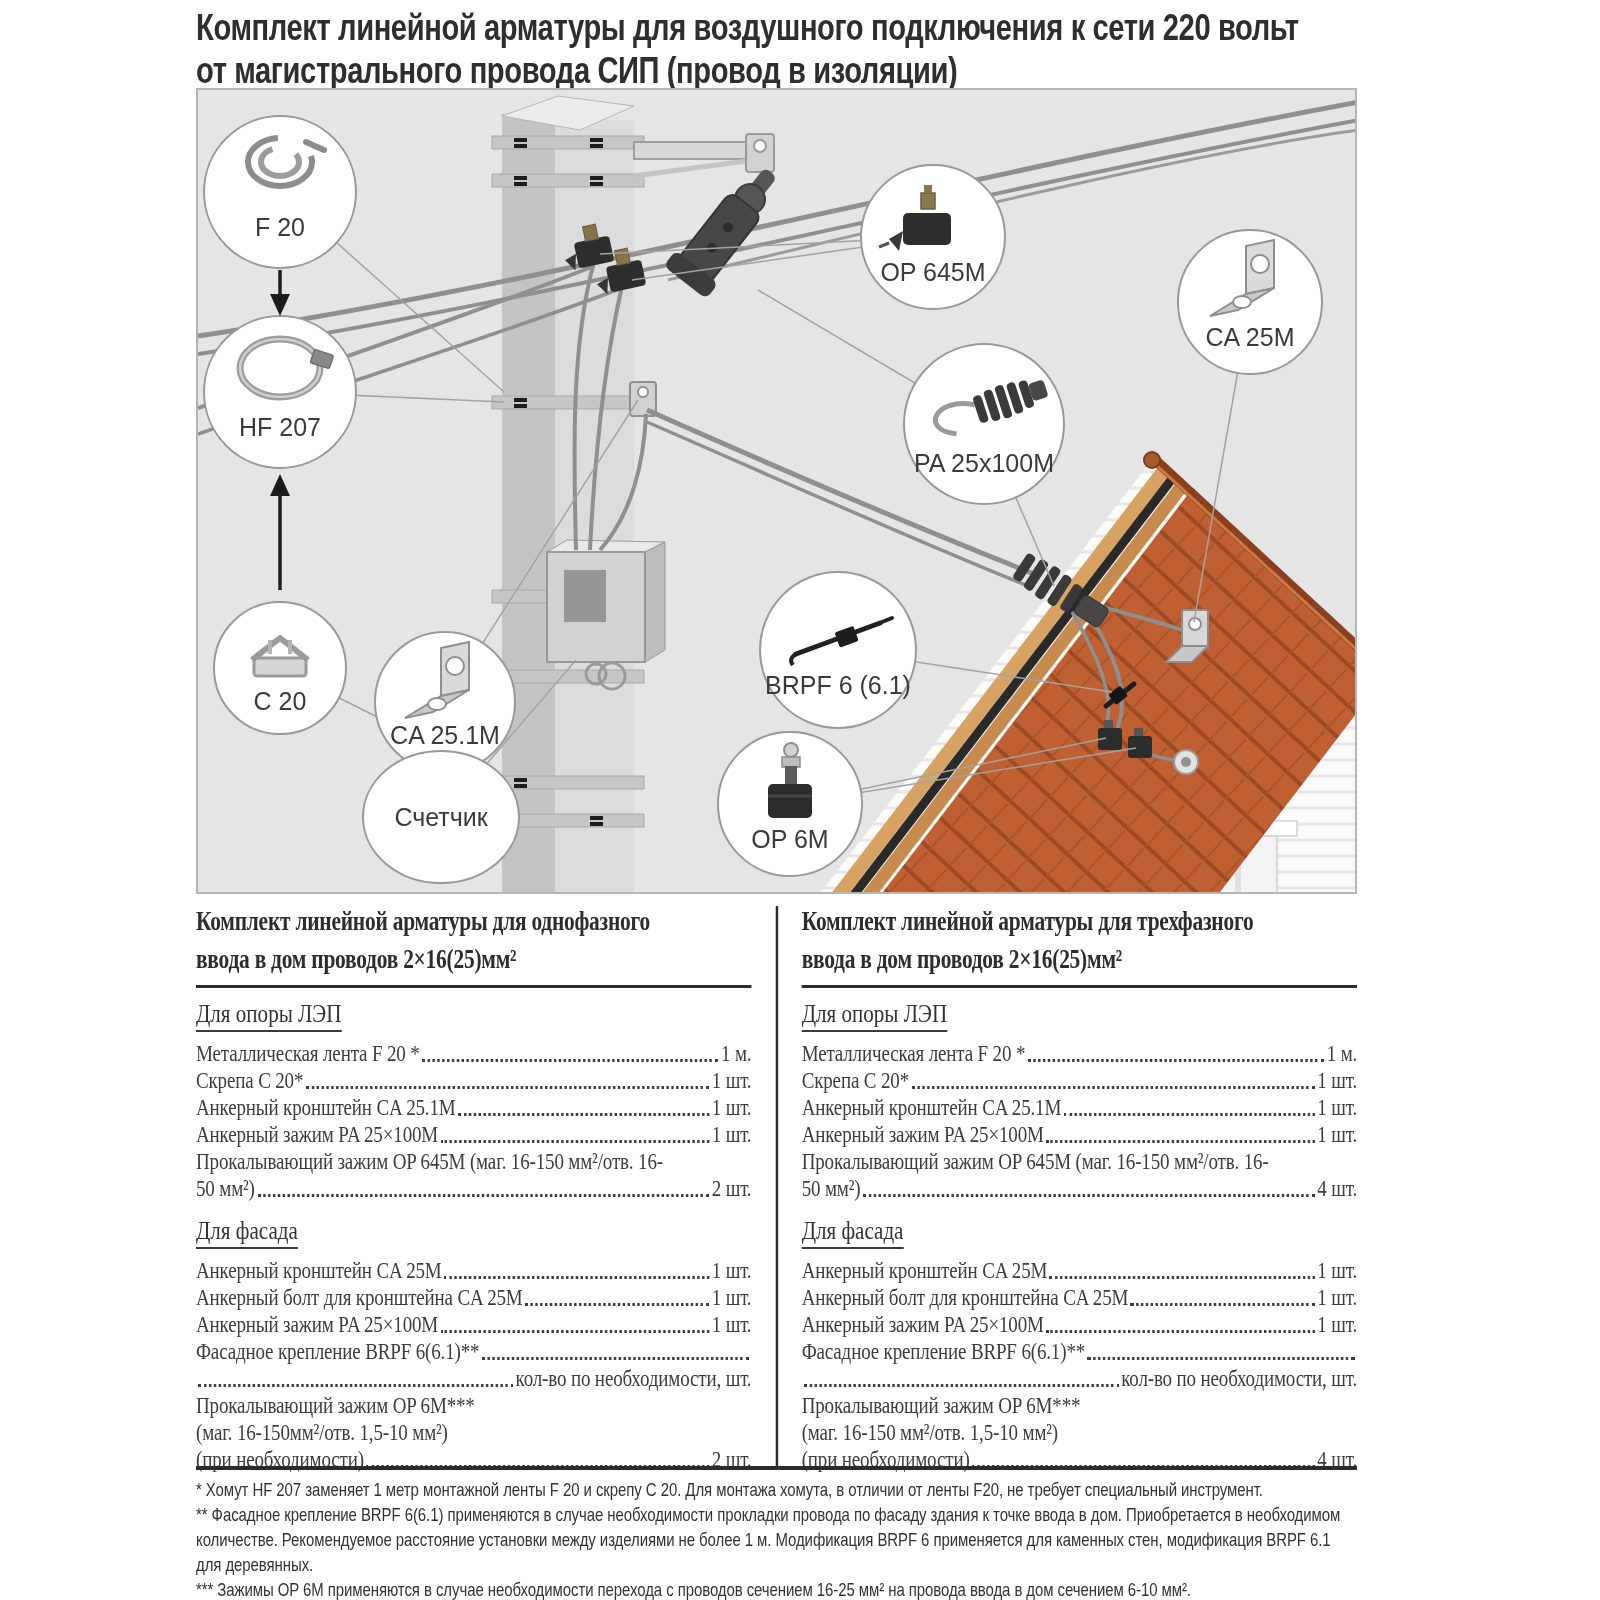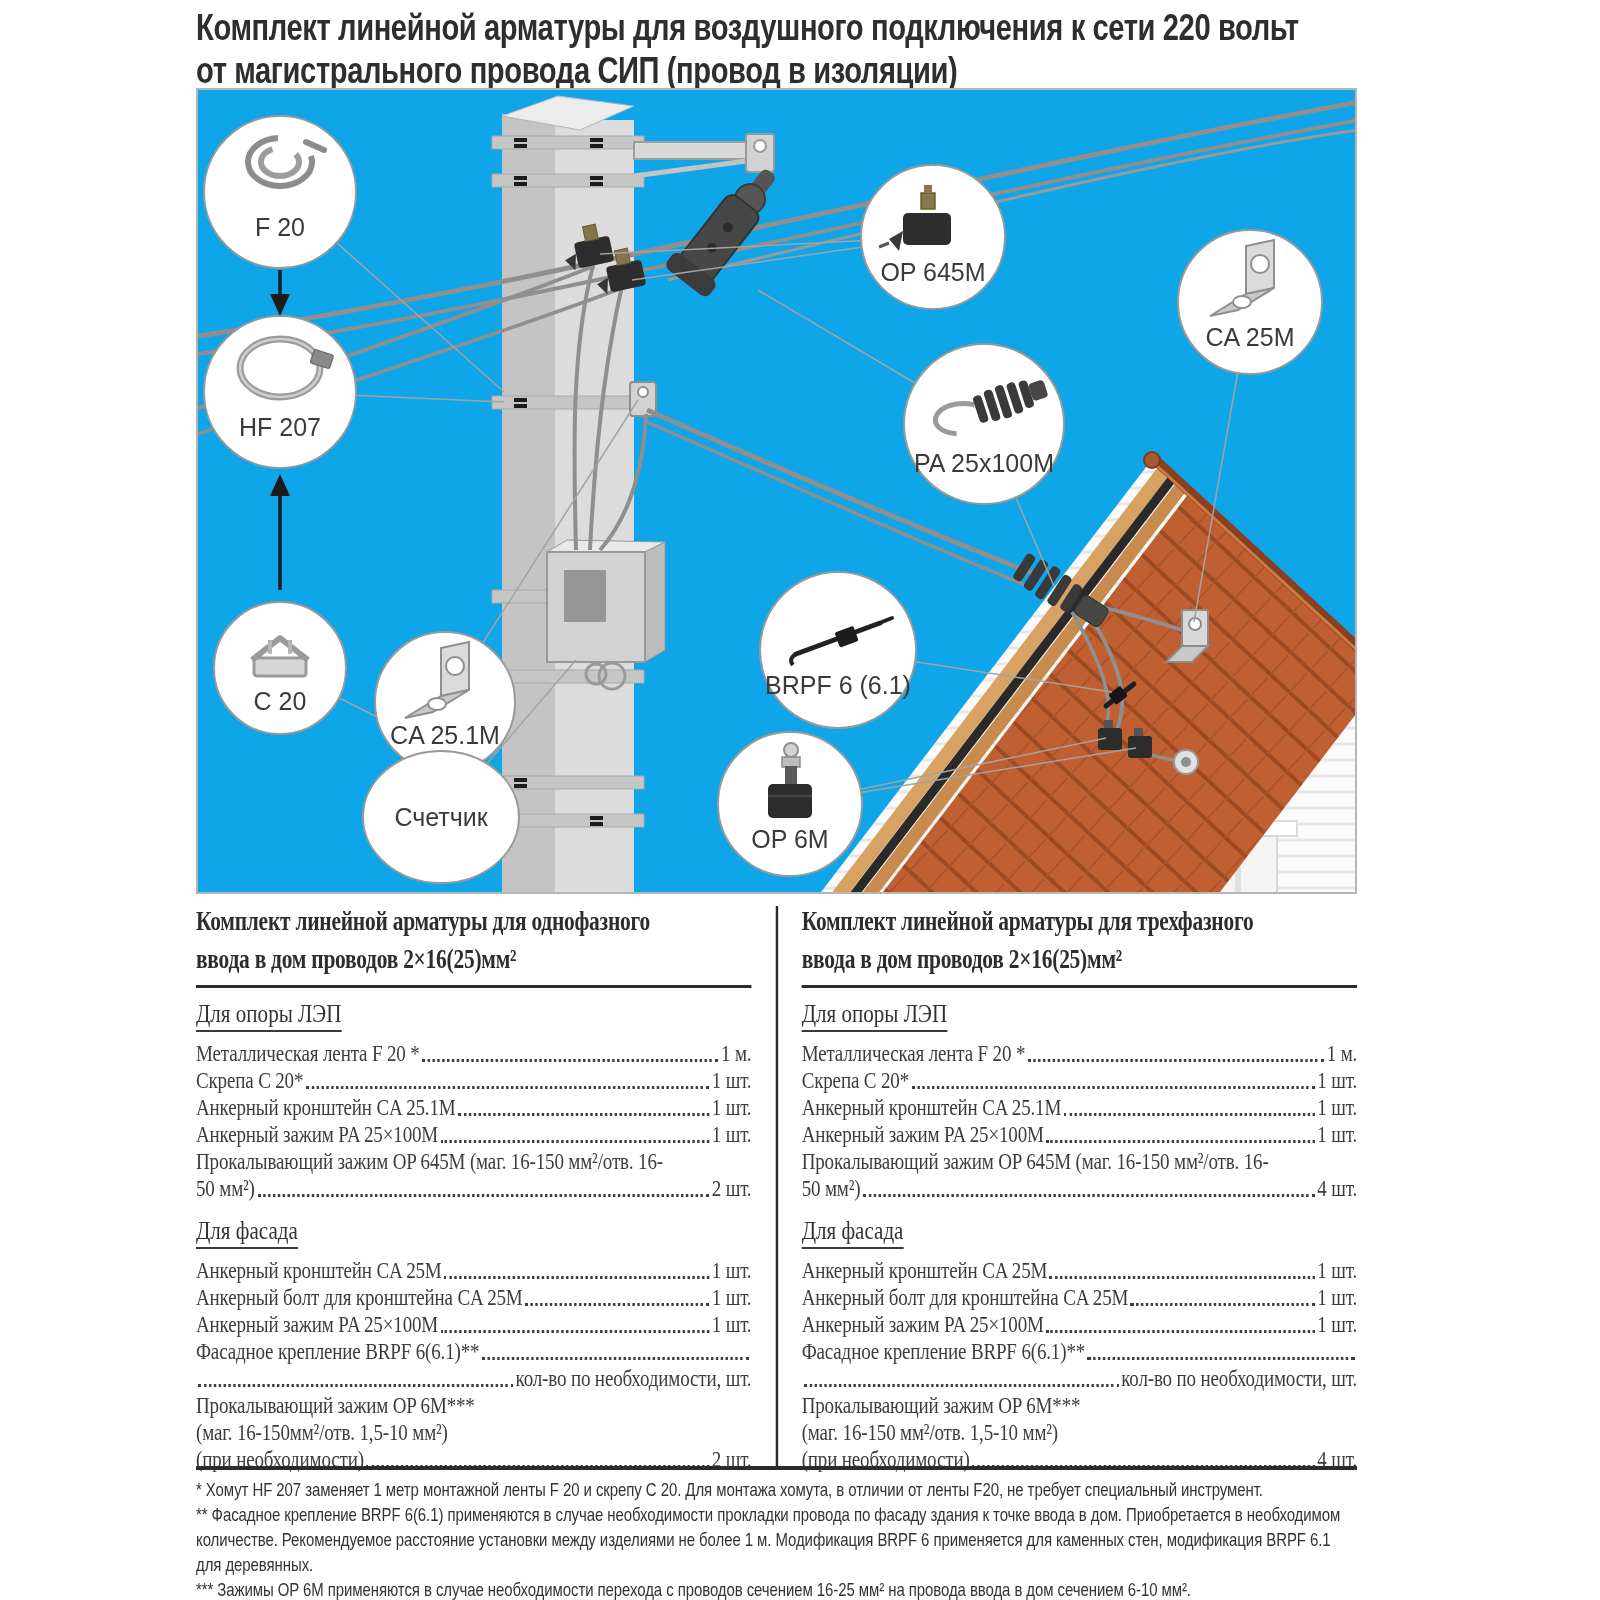--- a/index.html
+++ b/index.html
@@ -2,21 +2,21 @@
 <html><head>
 <meta charset="utf-8">
 <style>
   html,body{margin:0;padding:0;background:#fff;}
   body{width:1600px;height:1600px;overflow:hidden;font-family:"Liberation Sans",sans-serif;color:#3a3a3a;}
   .page{position:relative;width:1600px;height:1579px;}
   
   .squeeze{transform:scaleX(0.8097);transform-origin:0 0;width:1434px;}
   .title-wrap{position:absolute;left:196px;top:6px;}
   .title-line{font-weight:bold;font-size:36px;line-height:43px;color:#2e2e2e;letter-spacing:-0.5px;white-space:nowrap;}
-  .figure{position:absolute;left:196px;top:88px;width:1161px;height:806px;border:2px solid #b5b5b5;box-sizing:border-box;background:#0ea5e9;}
+  .figure{position:absolute;left:196px;top:88px;width:1161px;height:806px;border:2px solid #b5b5b5;box-sizing:border-box;background:#e5e5e5;}
   .figure svg{display:block;width:100%;height:100%;}
   .cols-outer{position:absolute;left:196px;top:902px;width:1161px;font-family:Liberation Serif, serif;}
   .cols{display:flex;align-items:stretch;}
   .col{width:686px;flex:0 0 686px;}
   .vdiv{flex:0 0 3px;width:3px;background:#2b2b2b;margin:4px 29px 6px 30px;}
   .col-head{font-size:26.5px;font-weight:bold;line-height:38px;color:#2d2d2d;letter-spacing:-0.3px;white-space:nowrap;}
   .headrule{height:3px;background:#2b2b2b;margin-top:7px;}
   .sec-head-wrap{margin-top:11px;}
   .sec-head{display:inline-block;font-size:26px;line-height:30px;border-bottom:2px solid #3a3a3a;padding-bottom:1px;color:#333;}
   .rows{margin-top:8px;}

